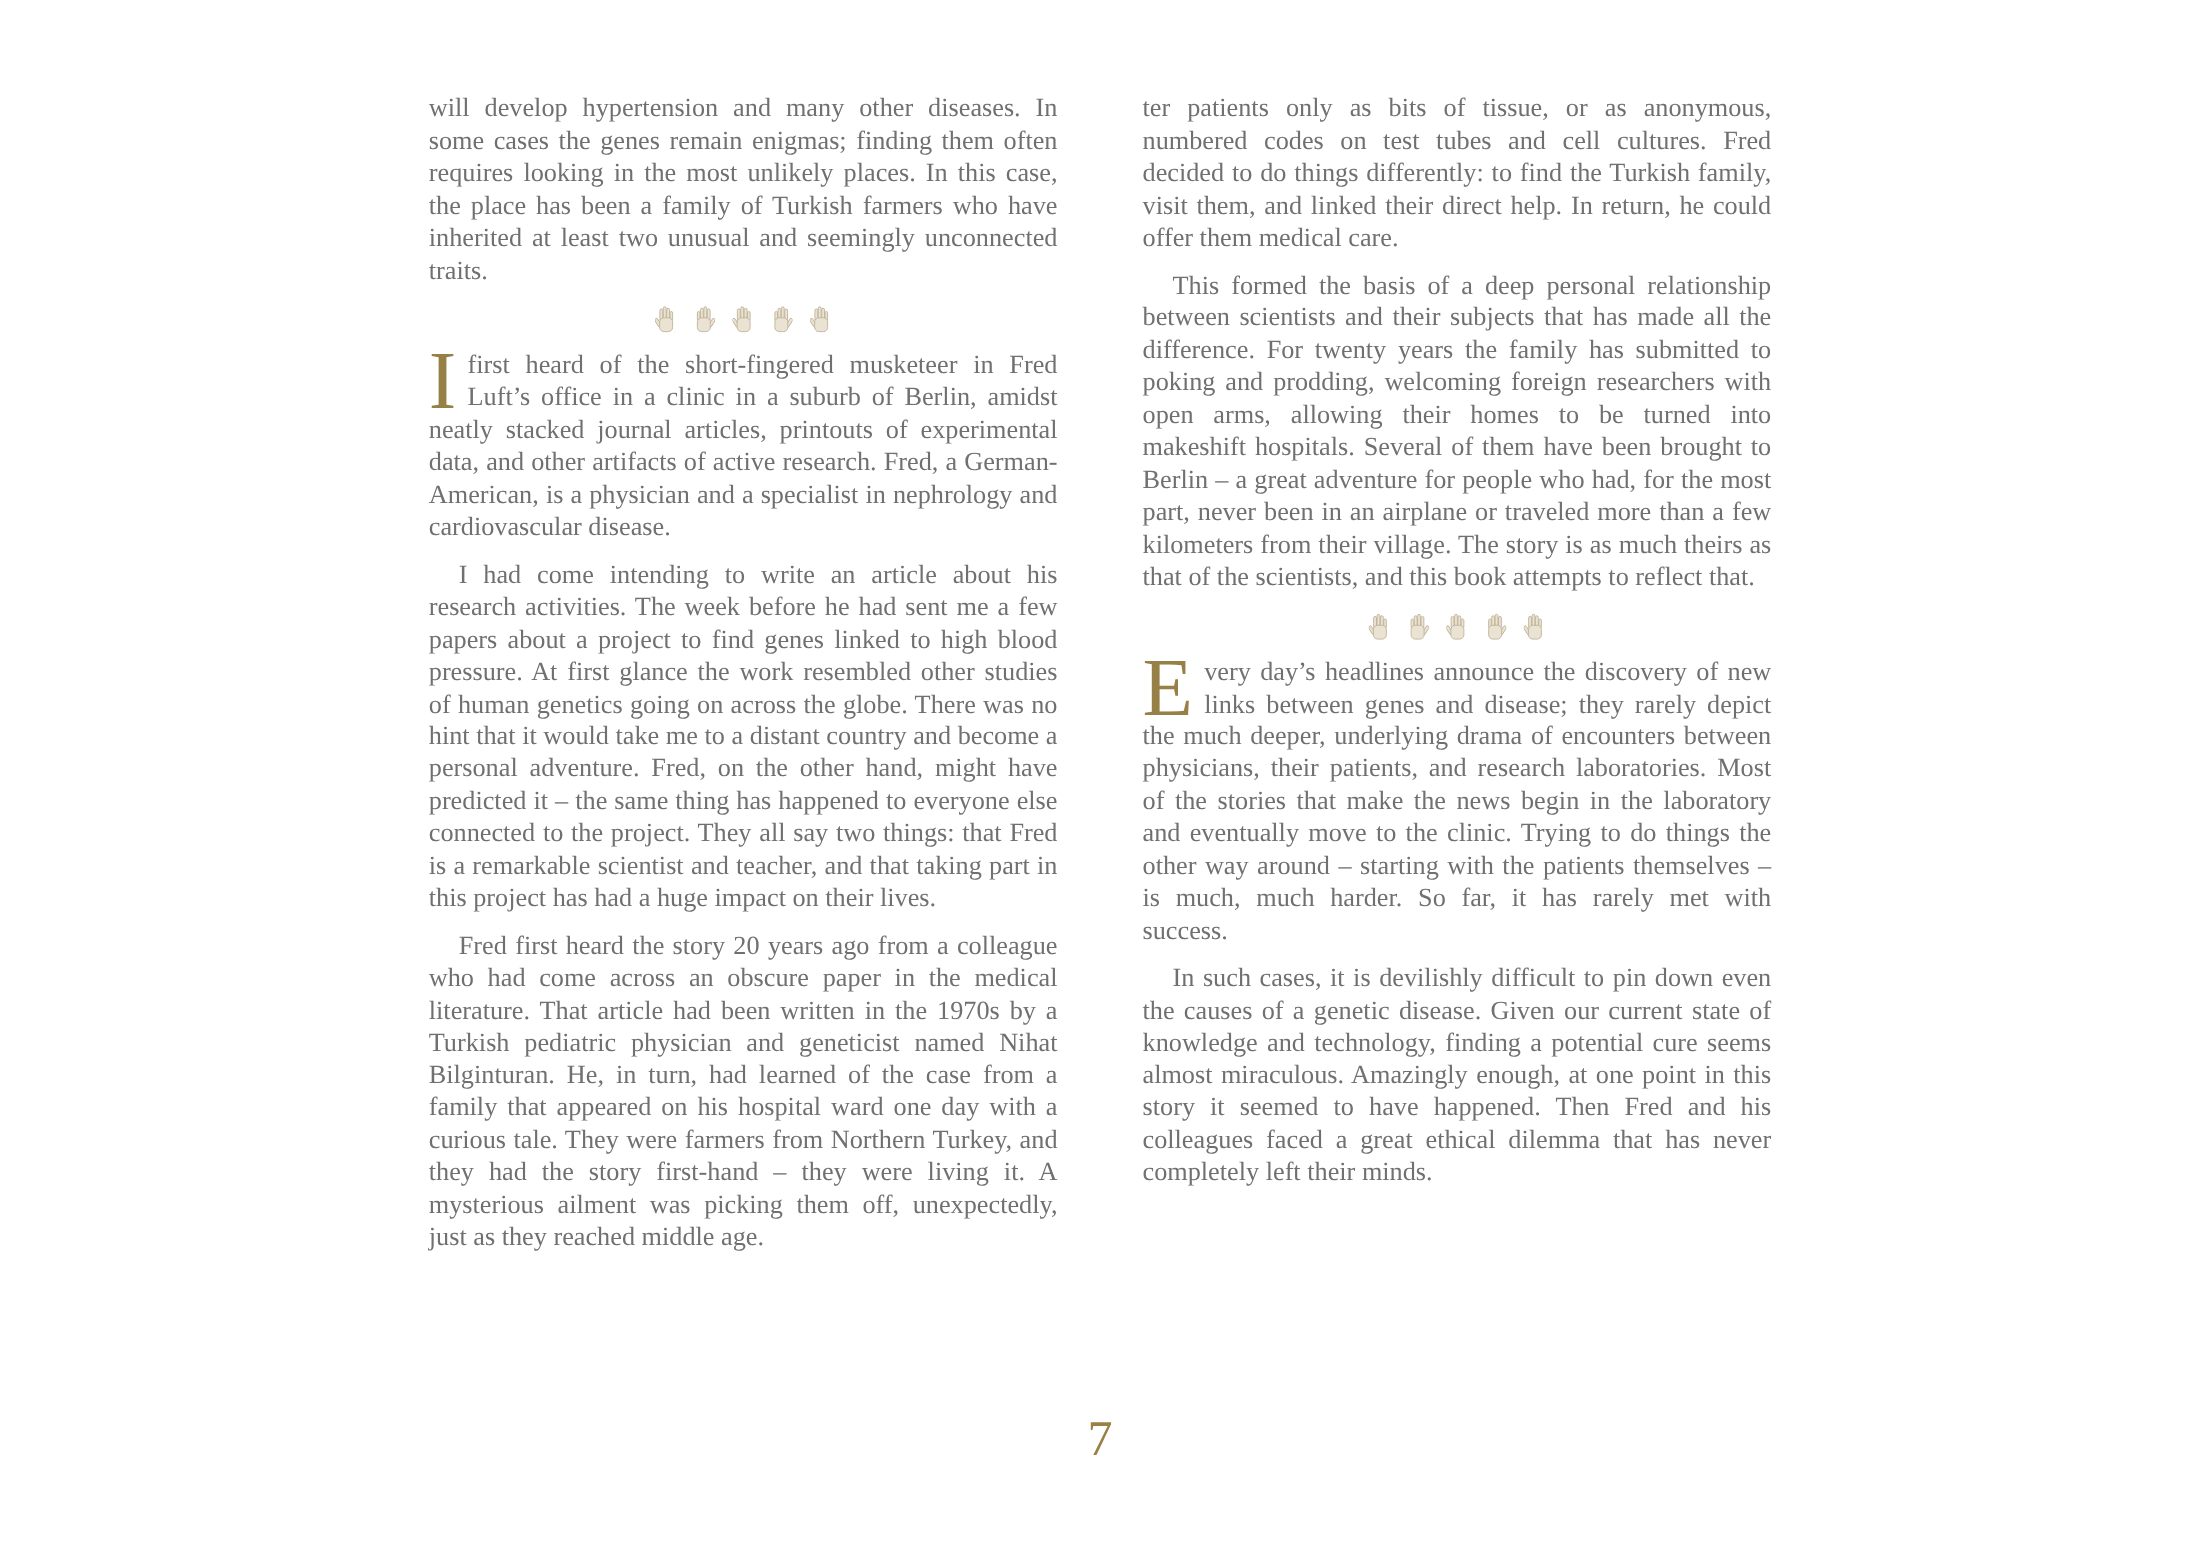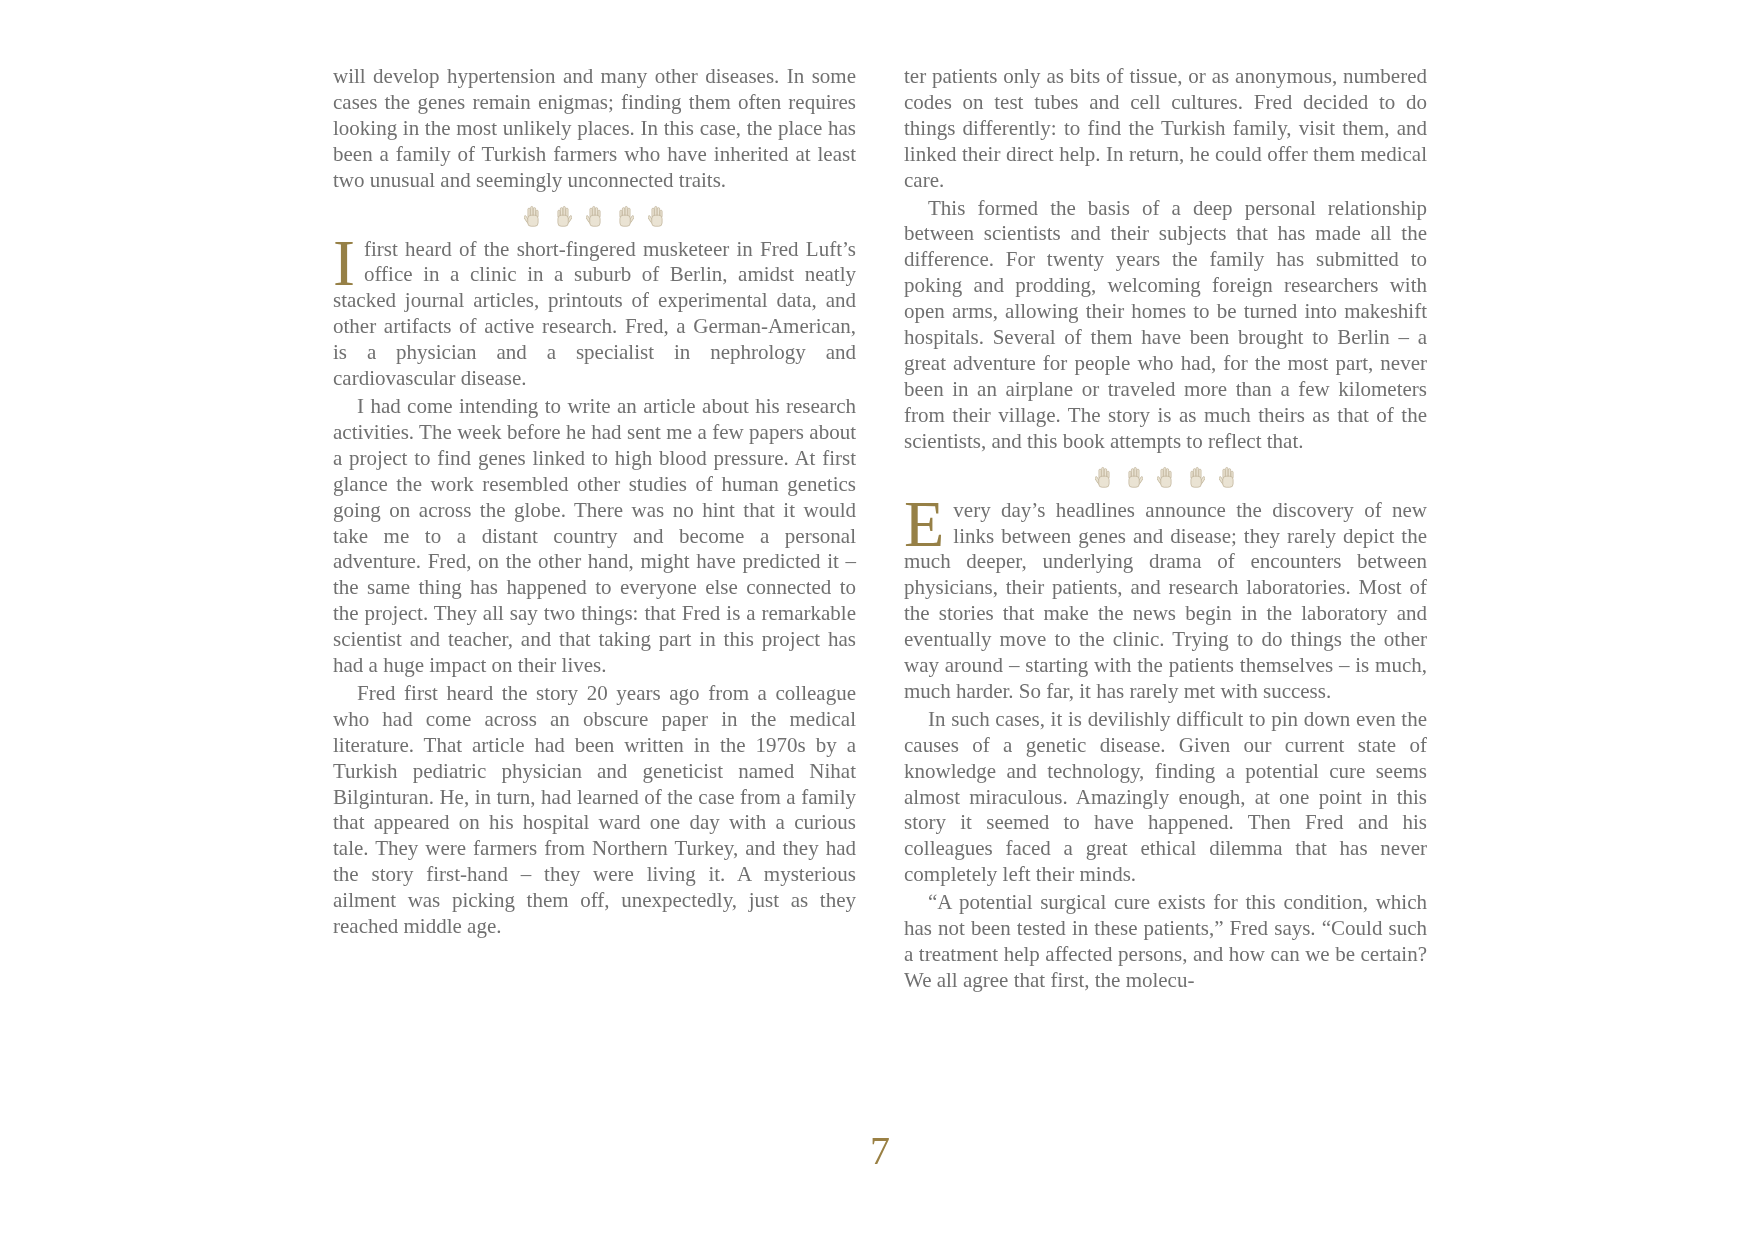--- a/index.html
+++ b/index.html
@@ -19,21 +19,21 @@
     display: flex;
     gap: 44px;
   }
   .column {
     width: 527px;
     color: #707070;
     font-size: 21px;
     line-height: 25.9px;
     text-align: justify;
   }
-  .para { margin: 2px; }
+  .para { margin: 12px; }
   .para.indent { text-indent: 24px; font-family: Liberation Serif, serif; }
   .dropcap {
     float: left;
     color: #968046;
     font-size: 66px;
     line-height: 50px;
     height: 50px;
     margin: 1px 9px 0 0;
   }
   .ornament-row {
@@ -150,23 +150,20 @@
 
       <p class="para">
         <span class="dropcap">E</span>
         <span>very day’s headlines announce the discovery of new links between genes and disease; they rarely depict the much deeper, underlying drama of encounters between physicians, their patients, and research laboratories. Most of the stories that make the news begin in the laboratory and eventually move to the clinic. Trying to do things the other way around – starting with the patients themselves – is much, much harder. So far, it has rarely met with success.</span>
       </p>
 
       <p class="para indent">
         <span>In such cases, it is devilishly difficult to pin down even the causes of a genetic disease. Given our current state of knowledge and technology, finding a potential cure seems almost miraculous. Amazingly enough, at one point in this story it seemed to have happened. Then Fred and his colleagues faced a great ethical dilemma that has never completely left their minds.</span>
       </p>
 
-      <p class="para indent">
-        <span>“A potential surgical cure exists for this condition, which has not been tested in these patients,” Fred says. “Could such a treatment help affected persons, and how can we be certain? We all agree that first, the molecu-</span>
-      </p>
     </div>
 
   </div>
 
   <div class="folio">
     <span>7</span>
   </div>
 </div>
 
 </body></html>

